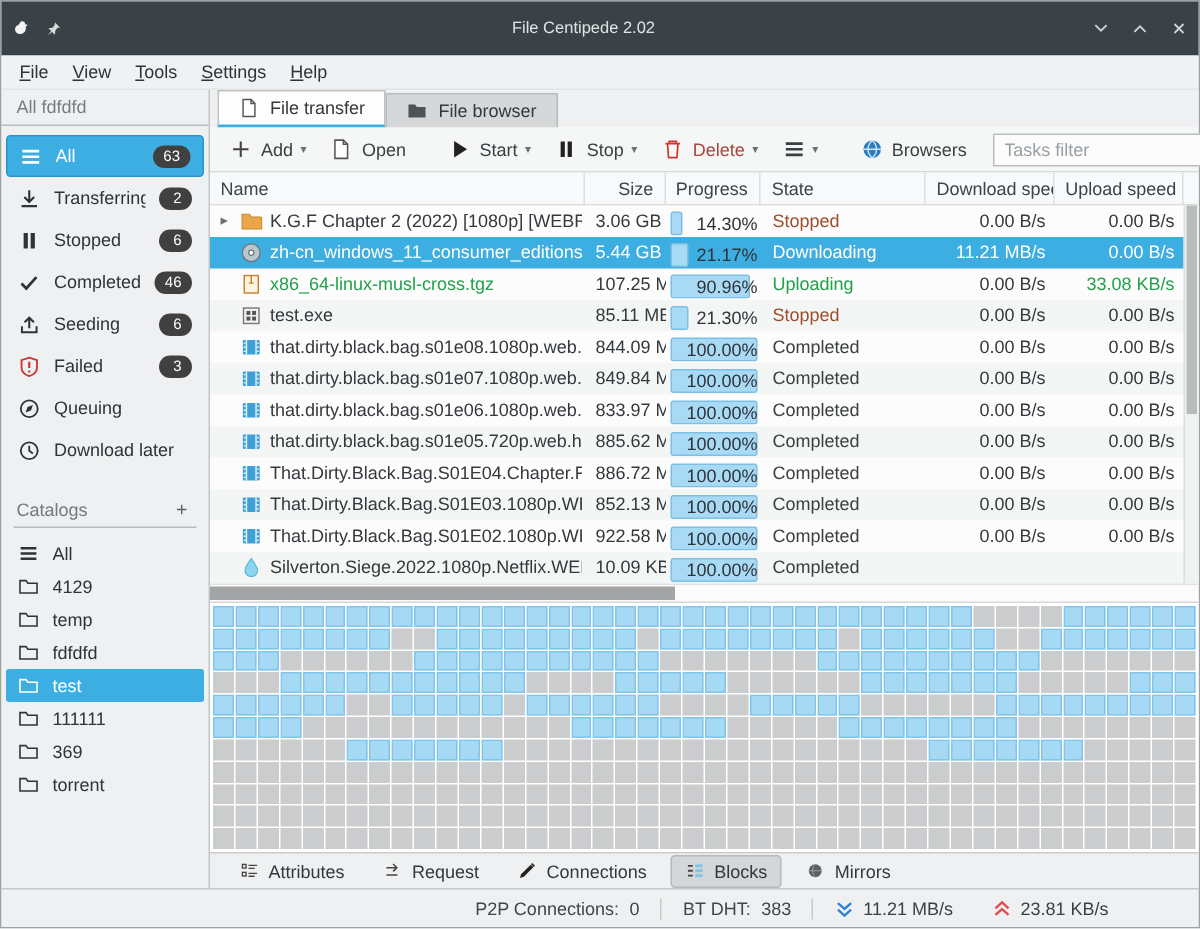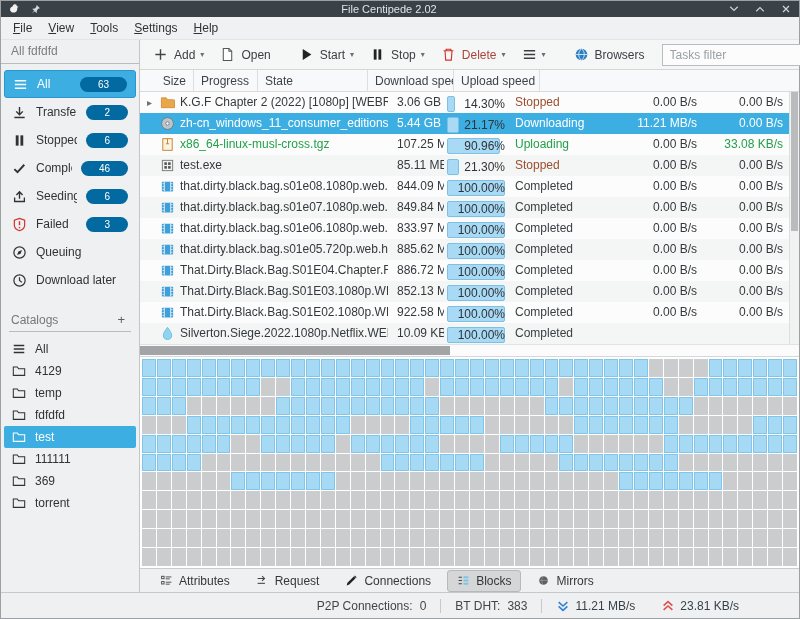--- a/index.html
+++ b/index.html
@@ -2,38 +2,38 @@
 <html><head>
 <meta charset="utf-8">
 <style>
   *{box-sizing:border-box;margin:0;padding:0}
   html,body{width:800px;height:619px;overflow:hidden}
   body{font-family:"Liberation Sans",sans-serif;font-size:12px;color:#31363b;background:#eff0f1}
   .window{width:800px;height:619px;display:flex;flex-direction:column;border:1px solid #9da1a4}
   .ic{display:inline-flex;width:15px;height:15px;flex:none}
   .ic svg{width:100%;height:100%}
   
-  .titlebar{height:16px;background:#3b4247;color:#e8ebec;display:flex;align-items:center;padding:0 7px;flex:none}
+  .titlebar{height:36px;background:#3b4247;color:#e8ebec;display:flex;align-items:center;padding:0 7px;flex:none}
   .titlebar .ic{width:13px;height:13px;margin-right:8px}
   .title{flex:1;text-align:center;font-size:11px;color:#dfe3e5}
   .wctrl{display:flex;gap:14px;color:#cfd4d6}
   .wctrl span{display:inline-flex;width:12px;height:12px;cursor:default}
   
   .menubar{height:23px;background:#f0f1f2;border-bottom:1px solid #e2e4e5;display:flex;align-items:center;padding:0 4px;flex:none}
   .menu-item{padding:3px 8px;color:#2f3337}
   .menu-item u{text-decoration:underline}
   
   .app-body{flex:1;display:flex;min-height:0}
   .sidebar{width:139px;flex:none;background:#eff0f1;border-right:1px solid #c3c6c8;display:flex;flex-direction:column}
   .sidebar-header{height:24px;line-height:23px;padding:0 10px;color:#787e82;border-bottom:1px solid #b9bcbe}
   .groups{padding-top:6px}
   .group-item{height:28px;display:flex;align-items:center;gap:9px;padding:0 8px;margin:0 3px;border-radius:3px;color:#2f3337}
   .group-item.sel{background:#3daee2;border:1px solid #2a94cf;color:#fff}
   .glabel{flex:1;white-space:nowrap;overflow:hidden}
-  .badge{background:#0369a1;color:#fff;border-radius:9px;min-width:22px;text-align:right;padding:2px 18px;font-size:10px;line-height:11px}
+  .badge{background:#404040;color:#fff;border-radius:9px;min-width:22px;text-align:right;padding:2px 7px;font-size:10px;line-height:11px}
   .cat-header{display:flex;justify-content:space-between;align-items:center;color:#73797d;margin:16px 8px 0 8px;padding:2px 2px 4px 2px;border-bottom:1px solid #b9bcbe}
   .cat-add{font-size:13px;color:#5c6165;padding:0 4px;cursor:default}
   .catalogs{padding-top:6px}
   .cat-item{height:22px;display:flex;align-items:center;gap:9px;padding:0 8px;margin:0 3px;border-radius:2px;color:#2f3337}
   .cat-item.sel{background:#3daee2;color:#fff}
   .cat-item .ic{width:14px;height:14px}
   
   .main{flex:1;display:flex;flex-direction:column;min-width:0;background:#fcfcfc}
   .tabsrow{height:25px;background:#eff0f1;display:flex;align-items:flex-end;padding-left:5px;flex:none}
   .tab{display:flex;align-items:center;gap:7px;height:23px;padding:0 13px;background:#d6d7d8;border:1px solid #b9bcbe;border-bottom:none;color:#34383b}
@@ -285,20 +285,39 @@
               <svg viewBox="0 0 16 16">
                 <path d="M1.5 3.5h4.6l1.4 2h7v7.5H1.5z" fill="none" stroke="currentColor" stroke-width="1.2"></path>
               </svg>
             </span>
             <span class="glabel">torrent</span>
           </div>
         </div>
     </div>
 
     <div class="main">
+      <div class="tabsrow" id="tabs">
+          <div class="tab active">
+            <span class="ic">
+              <svg viewBox="0 0 16 16">
+                <path d="M3.5 1.5h6l3 3v10h-9z" fill="#fff" stroke="#555" stroke-width="1.1"></path>
+                <path d="M9.5 1.5v3h3" fill="none" stroke="#555" stroke-width="1.1"></path>
+              </svg>
+            </span>
+            <span>File transfer</span>
+          </div>
+          <div class="tab">
+            <span class="ic">
+              <svg viewBox="0 0 16 16">
+                <path d="M1.5 3h5l1.4 2h6.6v8H1.5z" fill="#4d5357"></path>
+              </svg>
+            </span>
+            <span>File browser</span>
+          </div>
+        </div>
       <div class="toolbar" id="toolbar">
           <button class="tbtn">
             <span class="ic">
               <svg viewBox="0 0 16 16">
                 <path d="M8 2.5v11M2.5 8h11" stroke="#444" stroke-width="1.5" fill="none"></path>
               </svg>
             </span>
             <span>Add</span>
             <span class="caret">▾</span>
           </button>
@@ -356,20 +375,21 @@
                 <path d="M1.8 8h12.4M8 1.8c-4 3.5-4 8.9 0 12.4M8 1.8c4 3.5 4 8.9 0 12.4" stroke="#cfe6f5" stroke-width="1" fill="none"></path>
               </svg>
             </span>
             <span>Browsers</span>
           </button>
           <div class="filter">
             <input placeholder="Tasks filter" style="">
           </div>
         </div>
       <div class="thead" id="thead">
+          <div class="th c0">Name</div>
           <div class="th c1">Size</div>
           <div class="th c2">Progress</div>
           <div class="th c3">State</div>
           <div class="th c4">Download speed</div>
           <div class="th c5">Upload speed</div>
           <div class="th-filler"></div>
         </div>
       <div class="tbody-wrap">
         <div class="tbody" id="tbody">
             <div class="trow">

